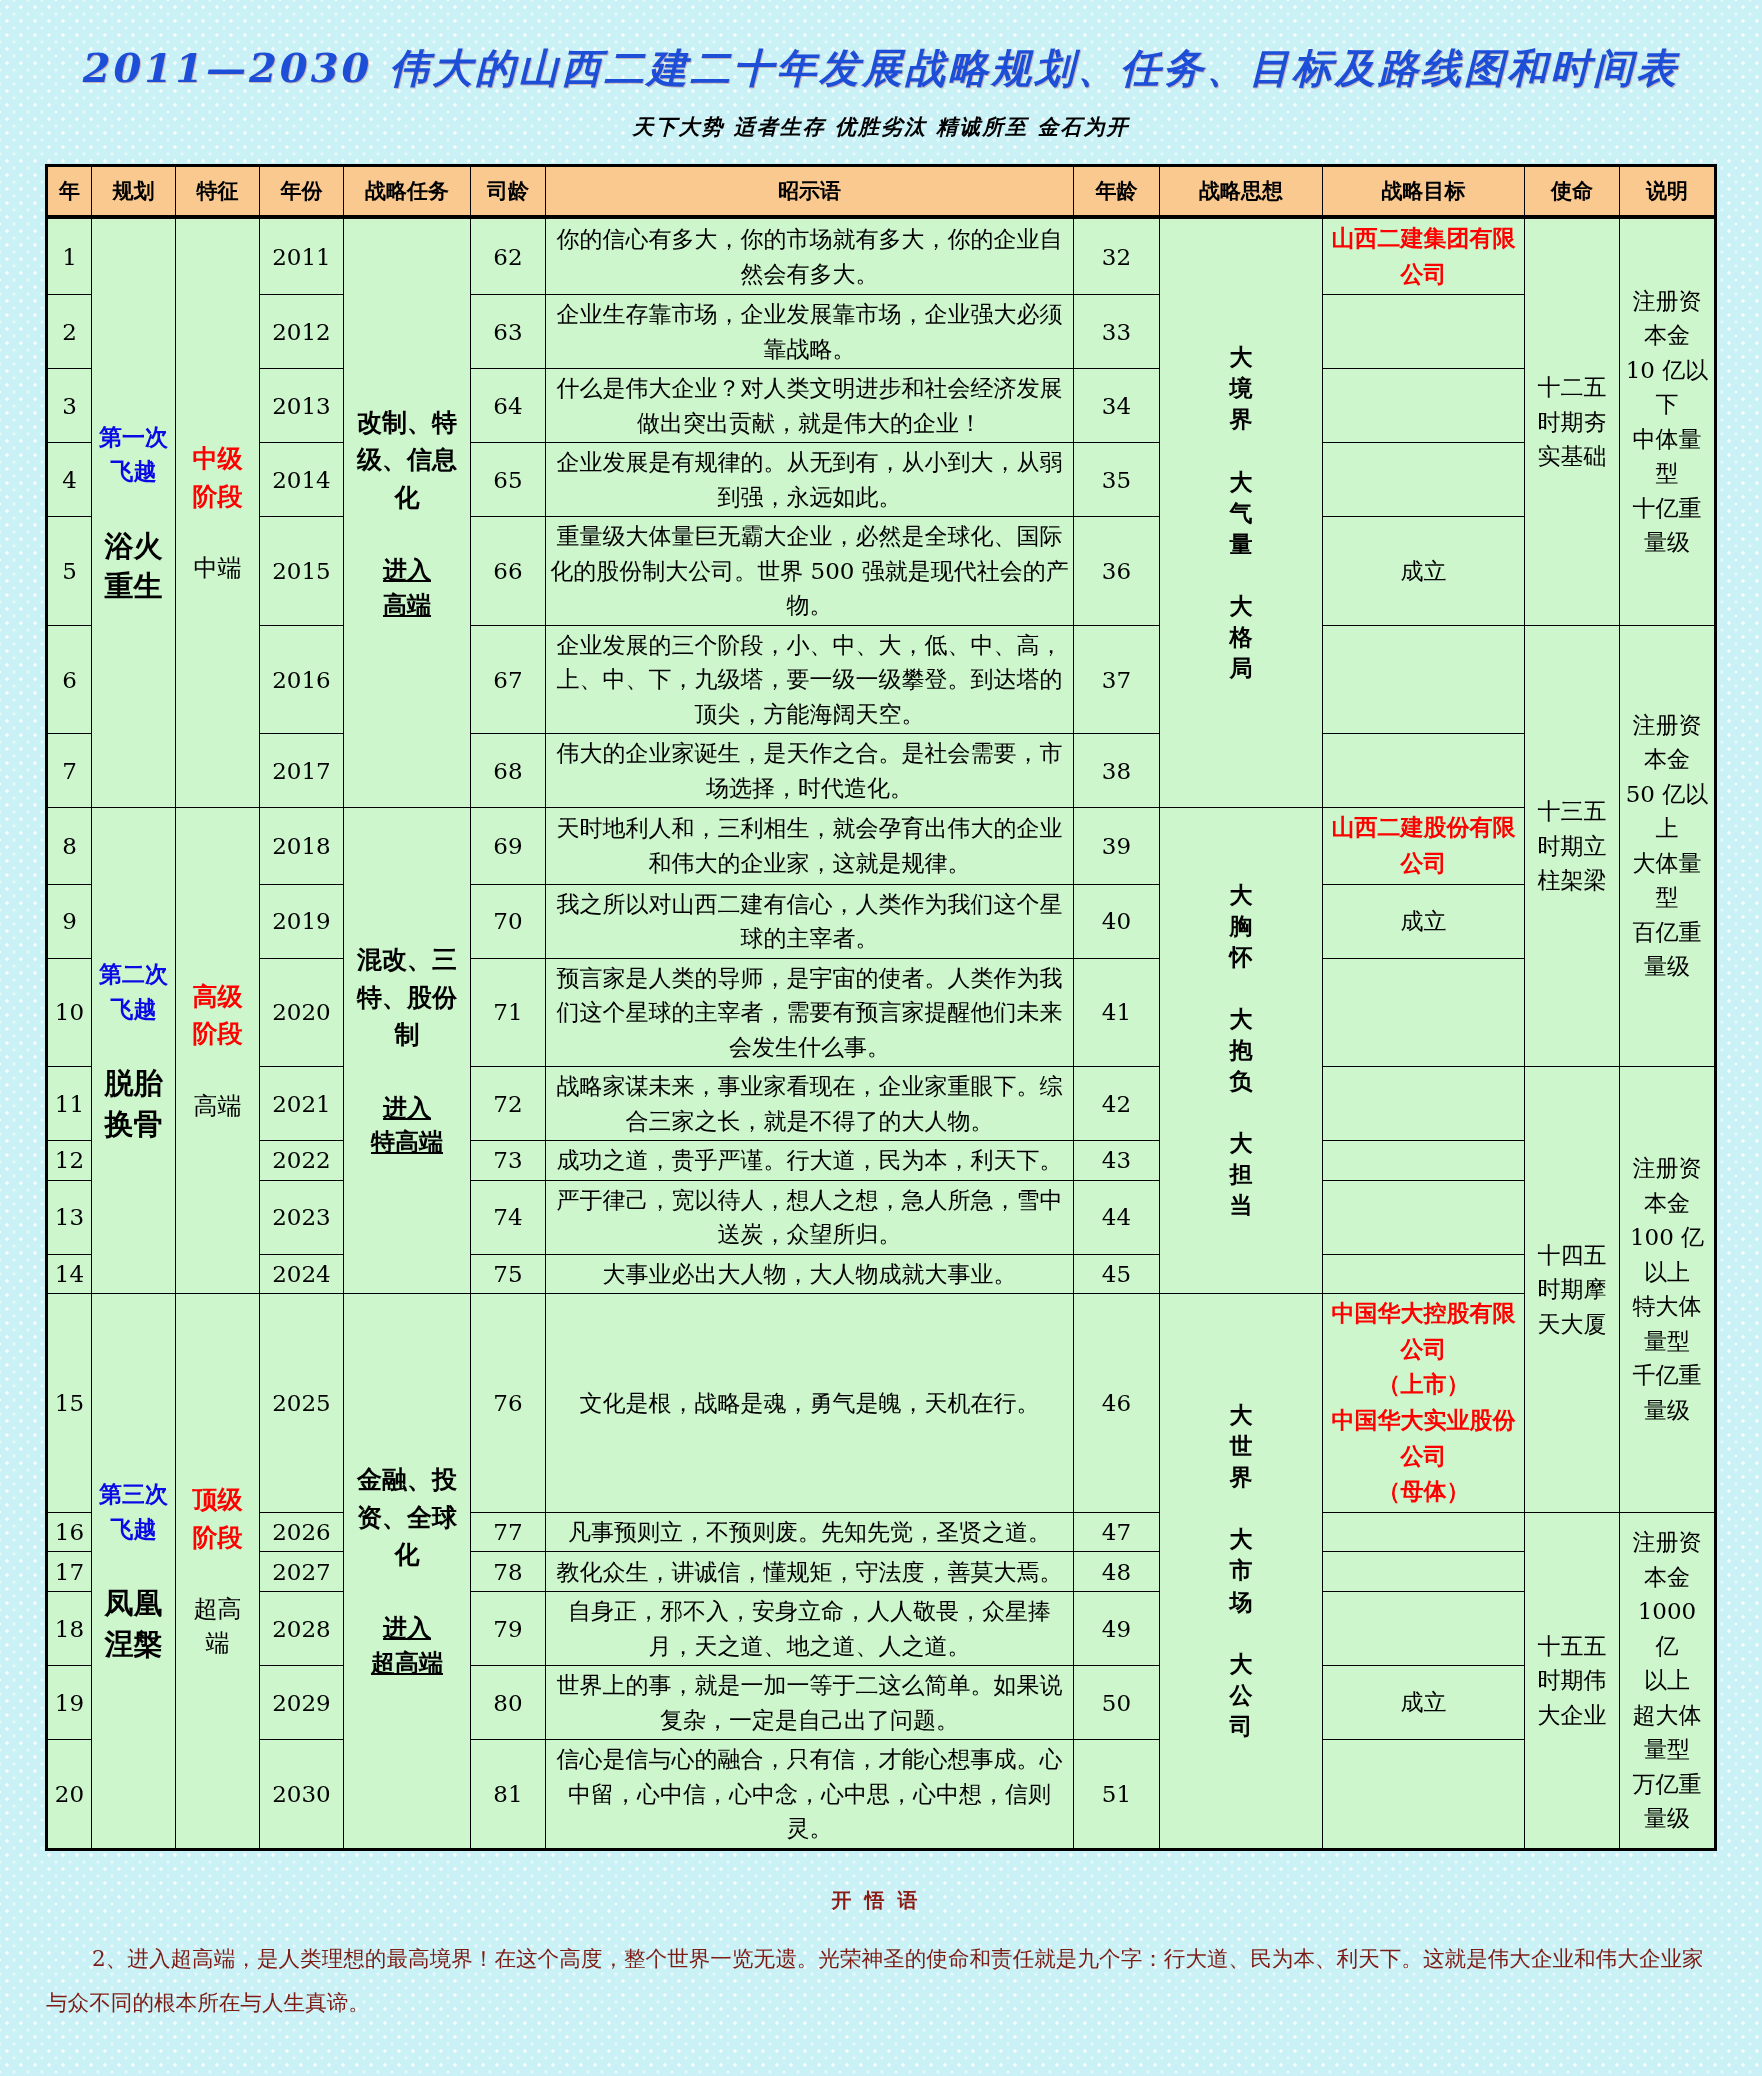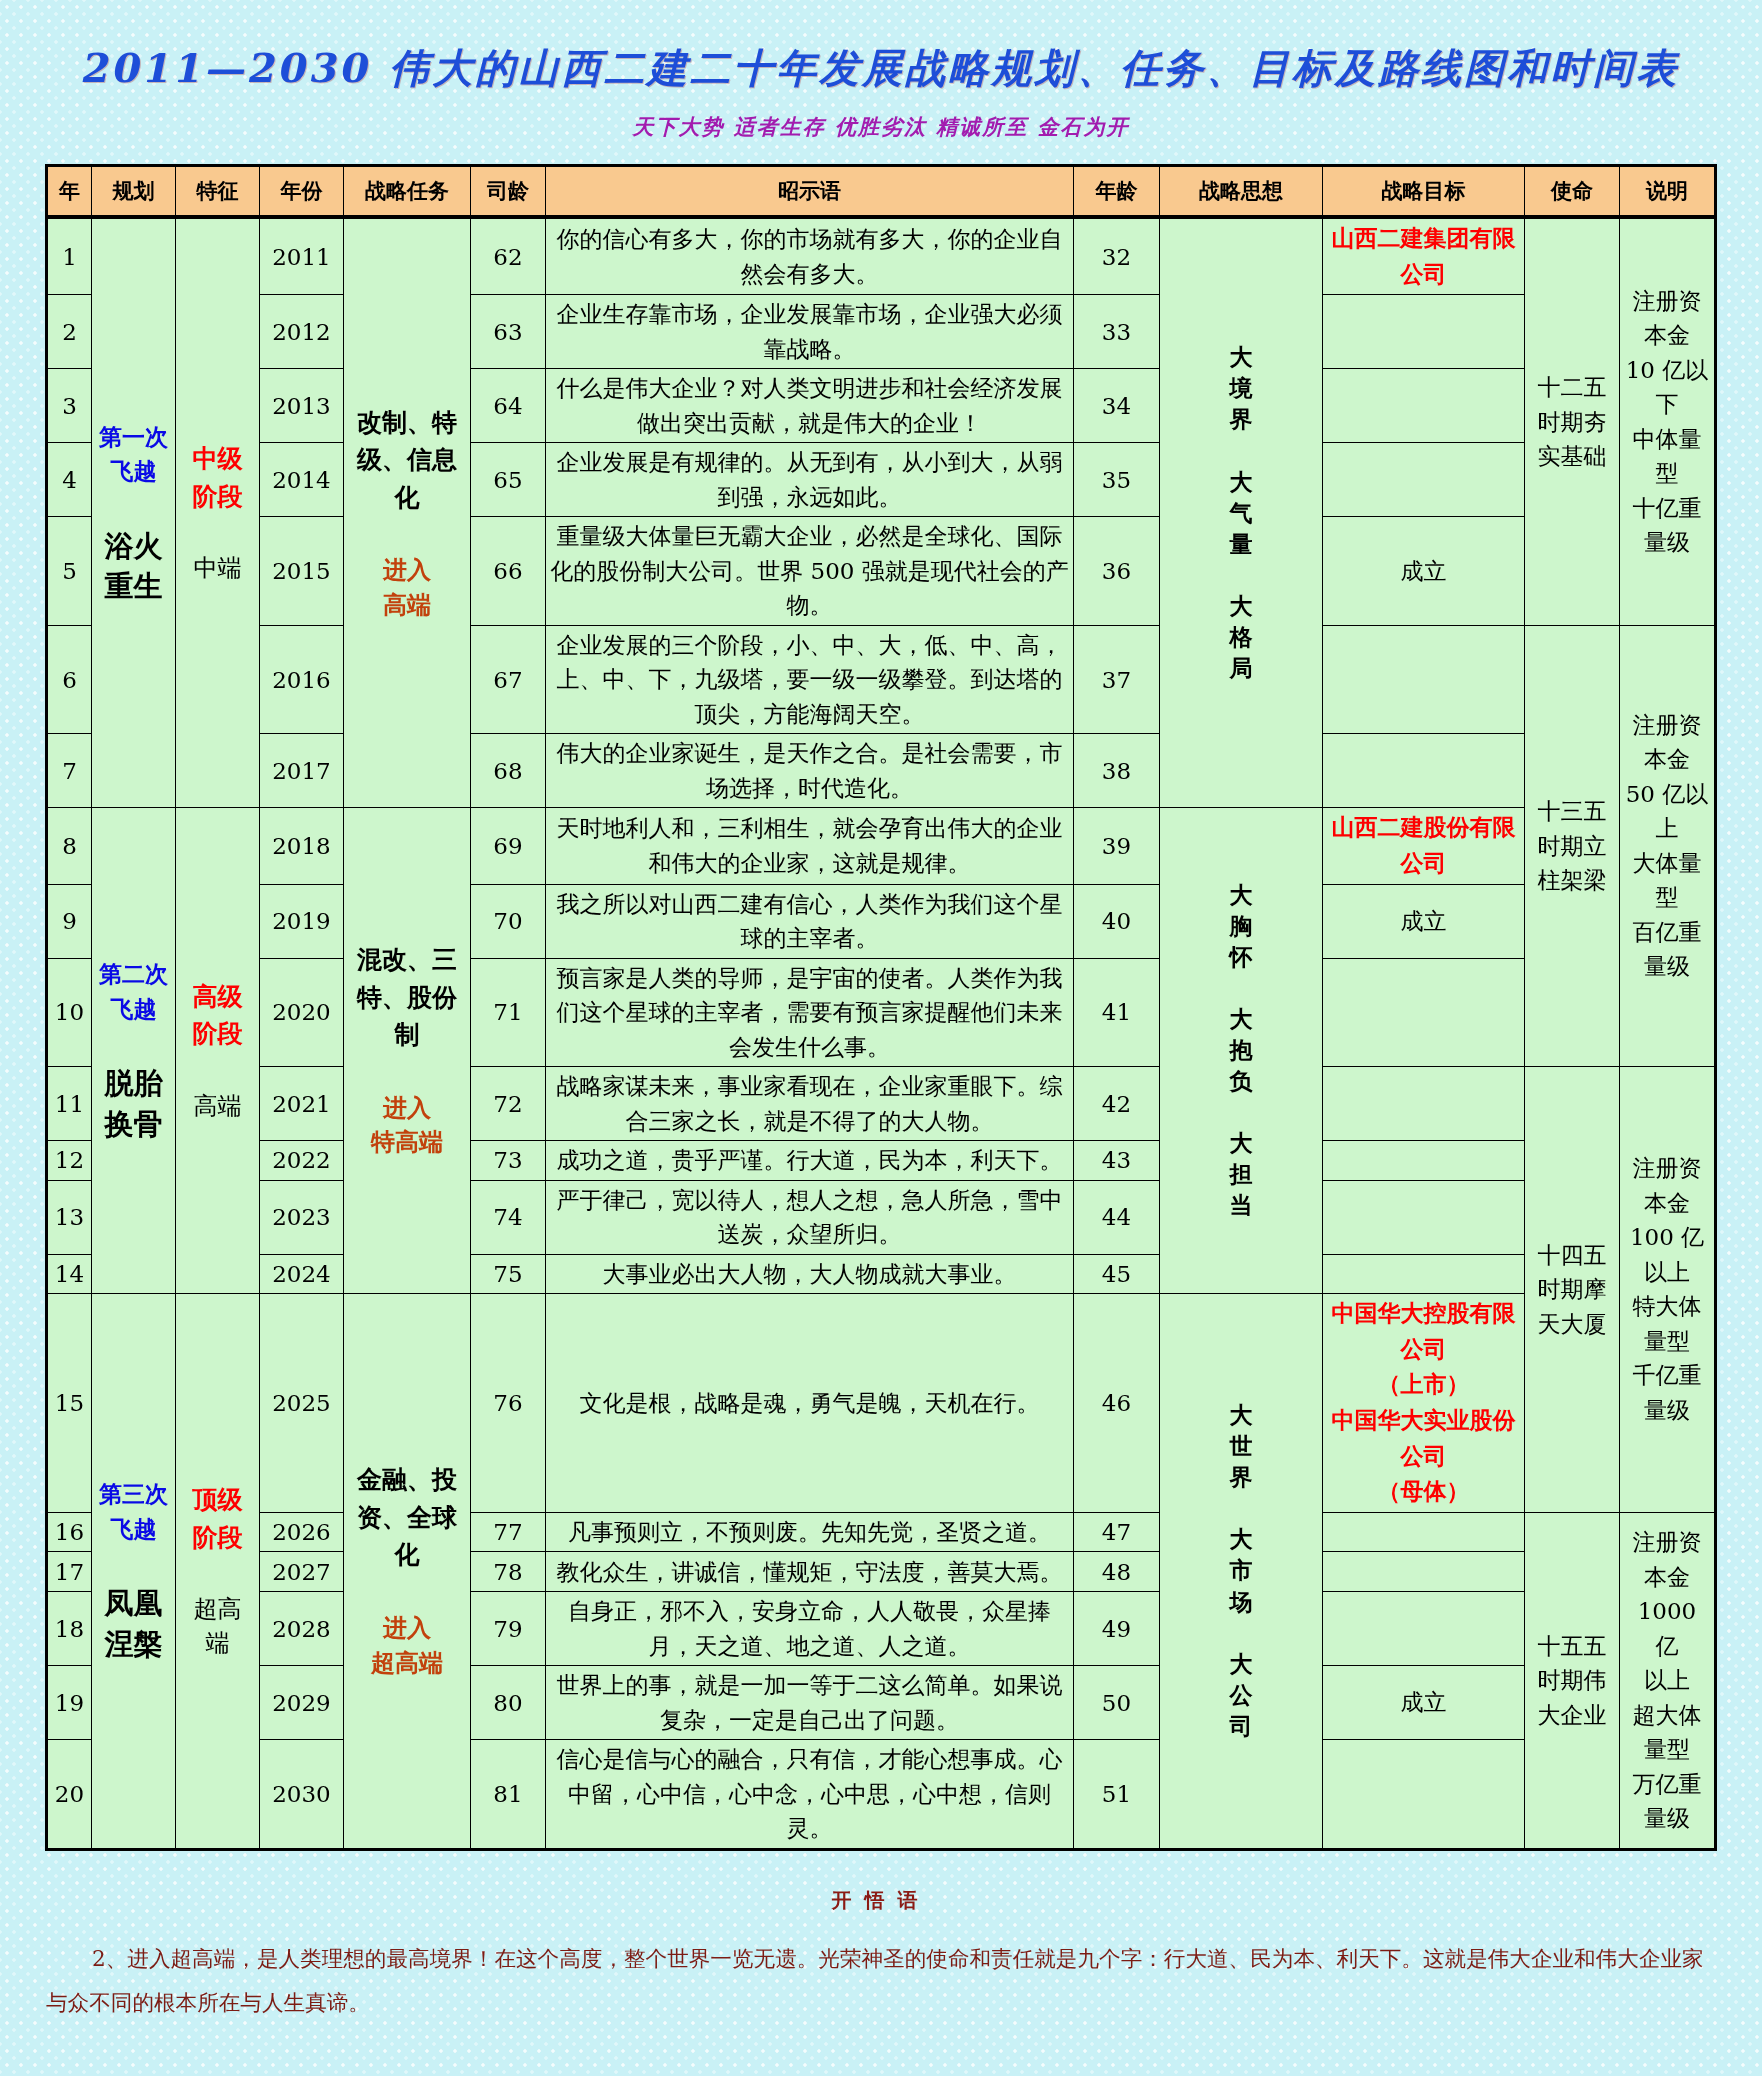--- a/index.html
+++ b/index.html
@@ -22,21 +22,21 @@
     color:#1d4ed8;
     font-family:"DejaVu Serif", serif;
     text-shadow:1px 1px 0 rgba(180,0,0,.25);
     white-space:nowrap;
   }
   .page-subtitle{
     margin-top:17px;
     text-align:center;
     font-size:21px;font-weight:bold;font-style:italic;
     letter-spacing:2px;
-    color:#a21caf;
+    color:#000000;
   }
   table.strategy{
     margin:23px auto 0;
     width:1671px;
     border-collapse:collapse;
     table-layout:fixed;
     border:3px solid #000;
   }
   table.strategy th{
     background:#f9c98f;
@@ -61,21 +61,21 @@
     line-height:1.5;
     padding:4px 13px;
     white-space:normal;
   }
   .stack{display:flex;flex-direction:column;align-items:center;gap:37px;}
   .plan-blue{color:#0a0ae6;font-weight:bold;font-size:23px;line-height:1.5;white-space:pre-line;}
   .plan-black{color:#000;font-weight:bold;font-size:29px;line-height:1.4;white-space:pre-line;font-family:"DejaVu Sans",sans-serif;}
   .trait-red{color:#fe0000;font-weight:bold;font-size:25px;line-height:1.5;white-space:pre-line;}
   .trait-black{color:#000;font-size:24px;line-height:1.4;white-space:pre-line;}
   .task-blue{color:#000000;font-weight:bold;font-size:25px;line-height:1.5;white-space:pre-line;font-family:"DejaVu Sans",sans-serif;}
-  .task-black{color:#c2410c;font-weight:bold;font-size:24px;line-height:1.45;white-space:pre-line;font-family:"DejaVu Sans",sans-serif;}
+  .task-black{color:#000000;font-weight:bold;font-size:24px;line-height:1.45;white-space:pre-line;font-family:"DejaVu Sans",sans-serif;text-decoration:underline;}
   td.thought{font-size:26px;font-weight:bold;line-height:1.35;font-family:"DejaVu Sans",sans-serif;}
   td.goal-red{color:#fe0000;font-weight:bold;font-size:21px;line-height:1.55;font-family:"DejaVu Sans",sans-serif;}
   td.goal-black{font-size:23px;}
   td.mission{font-size:23px;line-height:1.5;}
   td.note{font-size:21px;line-height:1.5;}
   .footer-heading{
     margin-top:36px;
     text-align:center;
     font-size:20px;font-weight:bold;
     letter-spacing:13px;

